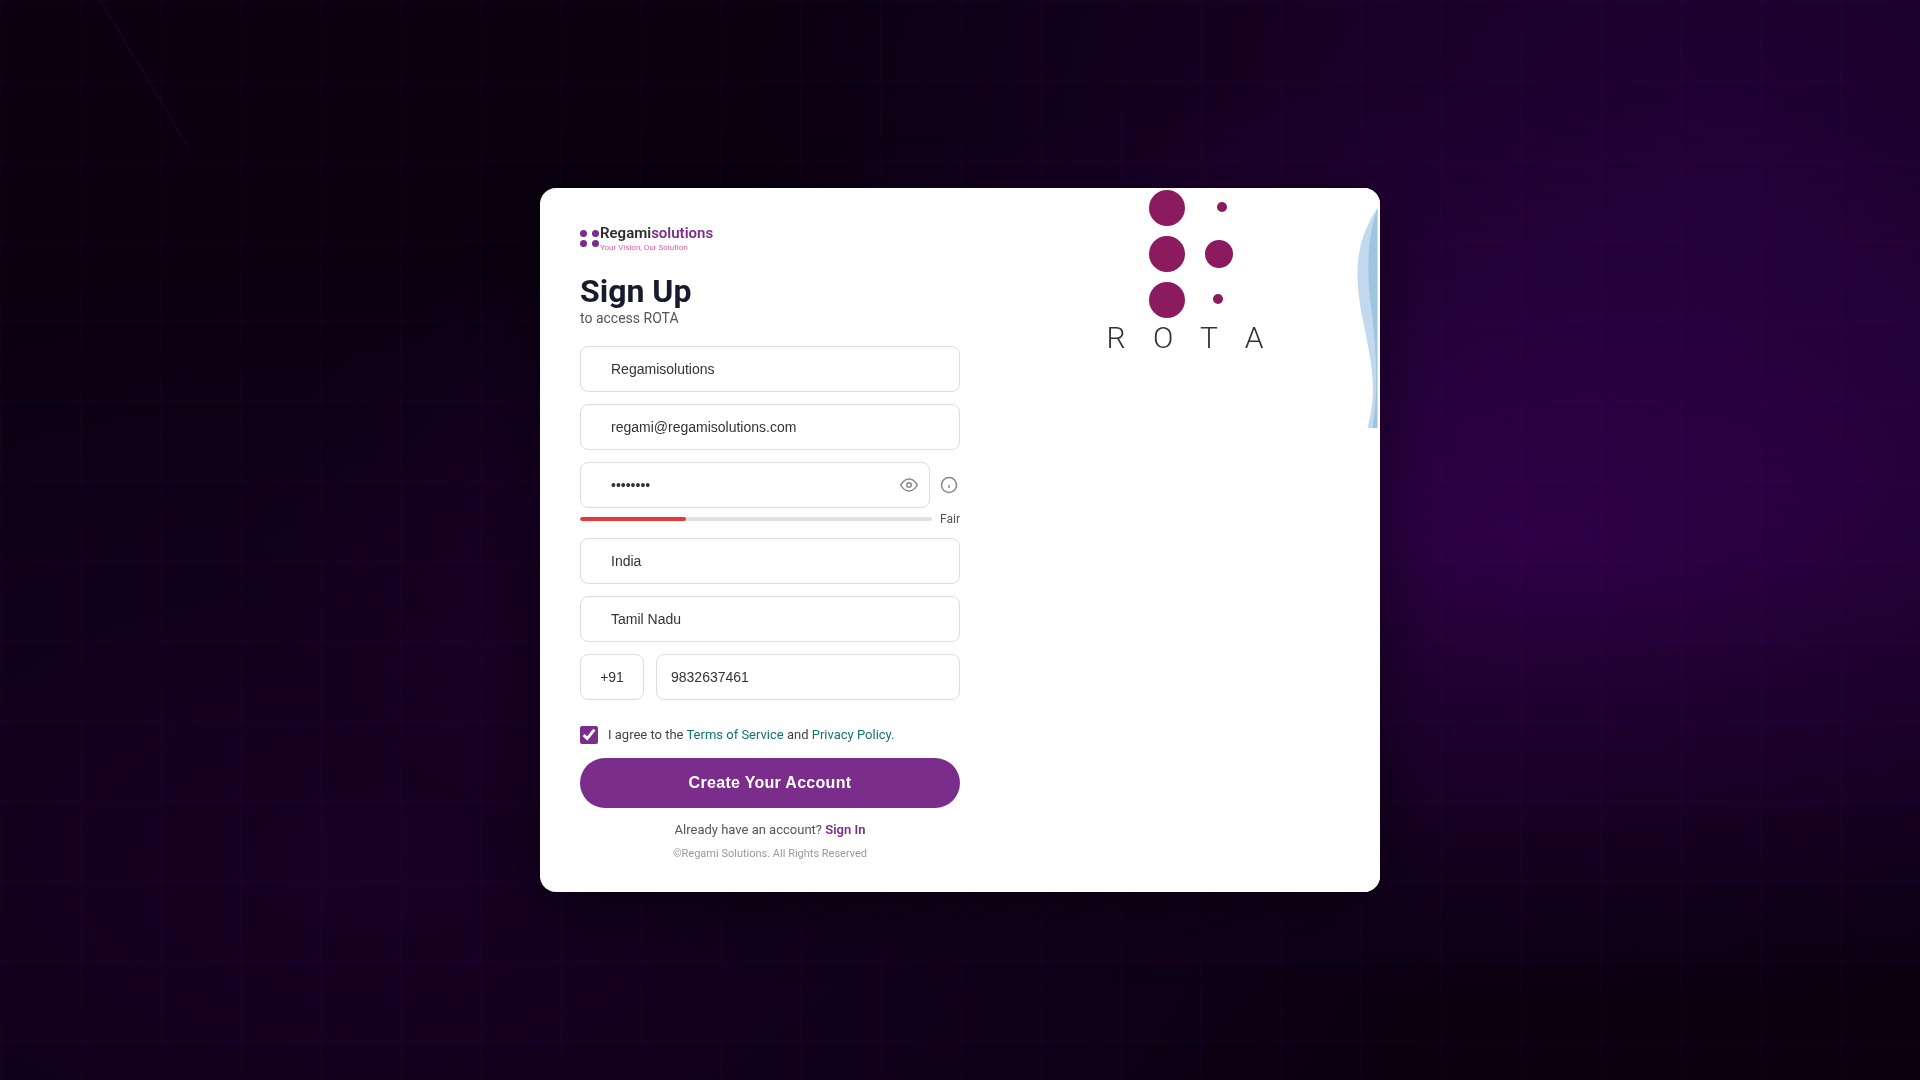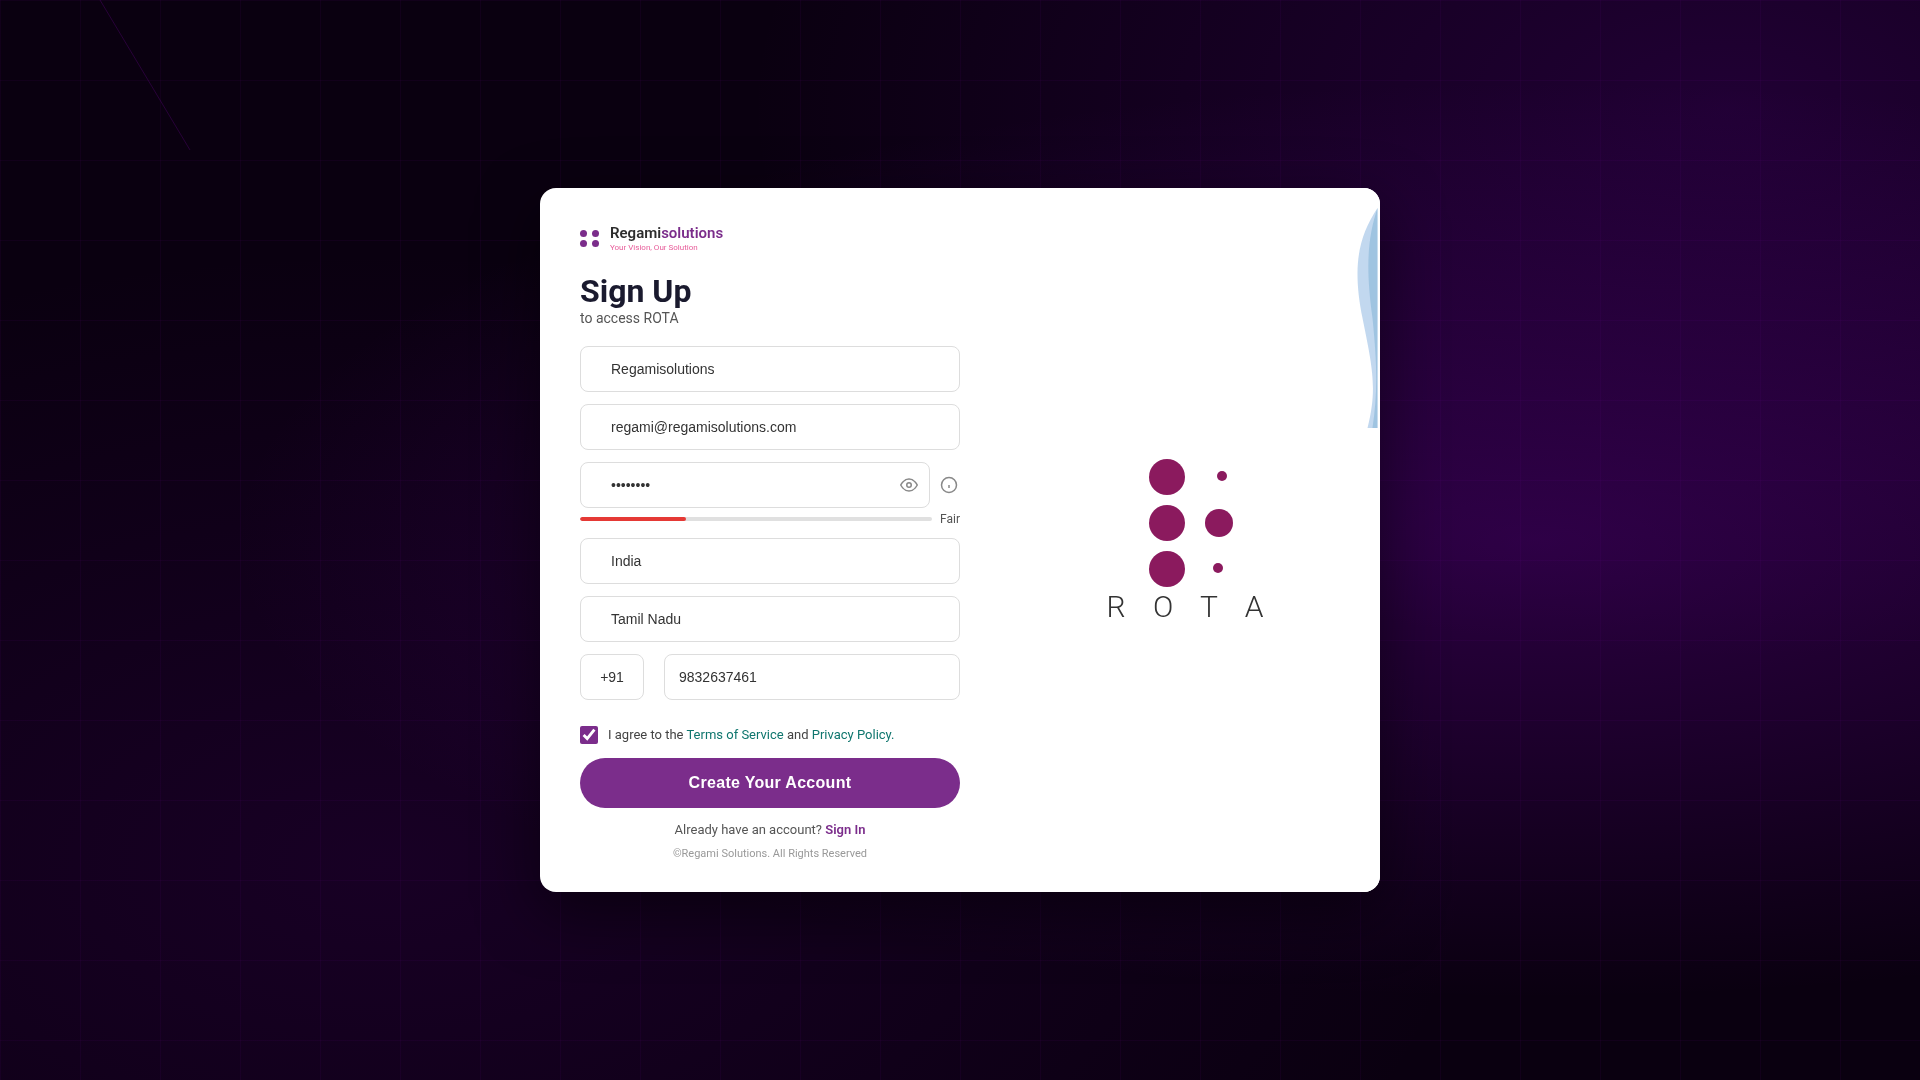--- a/index.html
+++ b/index.html
@@ -58,31 +58,30 @@
       flex: 1;
       padding: 36px 40px 32px;
       display: flex;
       flex-direction: column;
     }
 
     .right-panel {
       width: 380px;
       background: #fff;
       display: flex;
-      align-items: center;
       justify-content: center;
       position: relative;
       overflow: hidden;
     }
 
     
     .logo-area {
       display: flex;
       align-items: center;
-      gap: 10px;
+      gap: 0;
       margin-bottom: 22px;
     }
 
     .logo-dots {
       display: grid;
       grid-template-columns: 1fr 1fr;
       gap: 3px;
       width: 20px;
     }
 
@@ -172,21 +171,21 @@
       border-radius: 2px;
     }
 
     .strength-label {
       font-size: 12px;
       color: #555;
     }
 
     .phone-row {
       display: flex;
-      gap: 20px;
+      gap: 12px;
     }
 
     .country-code-input {
       width: 64px;
       height: 46px;
       border: 1px solid #ddd;
       border-radius: 8px;
       padding: 0 10px;
       font-size: 14px;
       color: #333;

